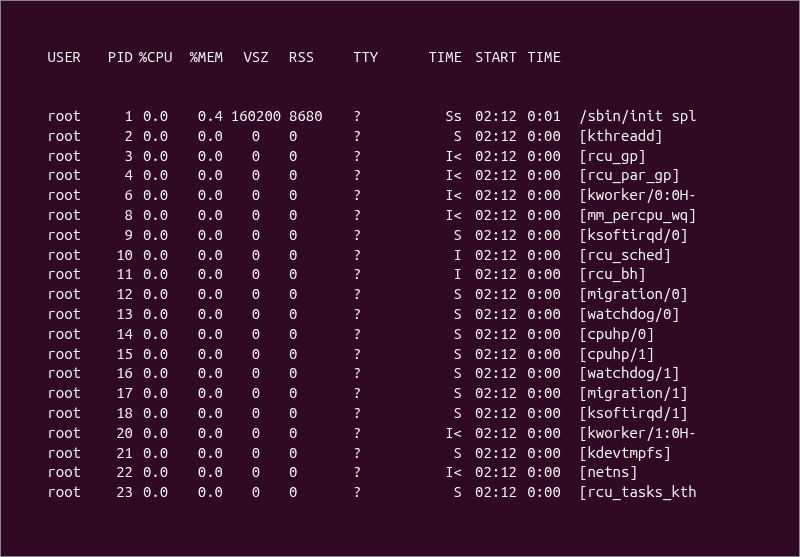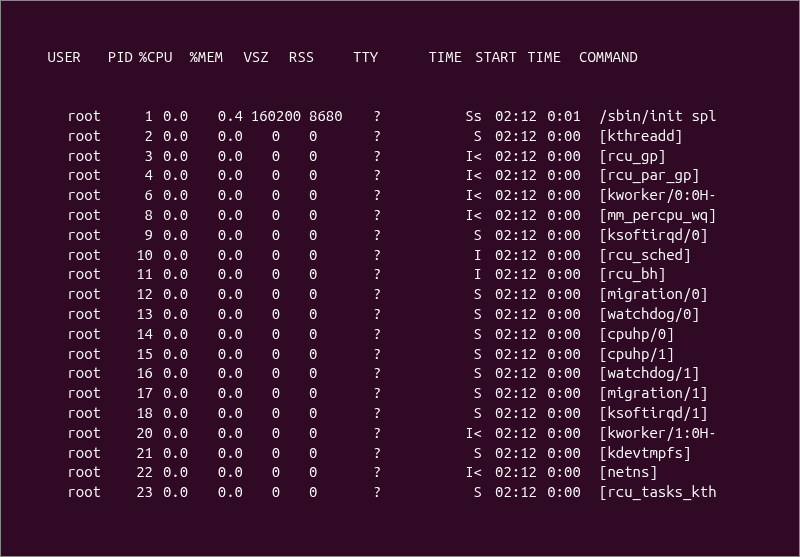--- a/index.html
+++ b/index.html
@@ -22,21 +22,20 @@
       display: block;
     }
     .prompt-sym {
       color: #ffffff;
     }
     .header-row {
       display: flex;
     }
     .data-row {
       display: flex;
-      margin-left: 20px;
     }
     .col {
       display: inline-block;
     }
     .c-user { width: 72px; text-align: right; }
     .c-pid { width: 52px; text-align: right; }
     .c-cpu { width: 45px; text-align: center; }
     .c-mem { width: 45px; text-align: right; }
     .c-vsz { width: 66px; text-align: center; }
     .c-rss { width: 56px; text-align: left; }
@@ -54,16 +53,15 @@
     <span class="col c-user">USER</span>
     <span class="col c-pid">PID</span>
     <span class="col c-cpu">%CPU</span>
     <span class="col c-mem">%MEM</span>
     <span class="col c-vsz">VSZ</span>
     <span class="col c-rss">RSS</span>
     <span class="col c-tty">TTY</span>
     <span class="col c-stat">TIME</span>
     <span class="col c-start">START</span>
     <span class="col c-time">TIME</span>
-    <span class="col c-cmd">COMMAND</span>
   </div>
   <div id="rows-container"><div class="data-row"><span class="col c-user">root</span><span class="col c-pid">1</span><span class="col c-cpu">0.0</span><span class="col c-mem">0.4</span><span class="col c-vsz">160200</span><span class="col c-rss">8680</span><span class="col c-tty">?</span><span class="col c-stat">Ss</span><span class="col c-start">02:12</span><span class="col c-time">0:01</span><span class="col c-cmd">/sbin/init spl</span></div><div class="data-row"><span class="col c-user">root</span><span class="col c-pid">2</span><span class="col c-cpu">0.0</span><span class="col c-mem">0.0</span><span class="col c-vsz">0</span><span class="col c-rss">0</span><span class="col c-tty">?</span><span class="col c-stat">S</span><span class="col c-start">02:12</span><span class="col c-time">0:00</span><span class="col c-cmd">[kthreadd]</span></div><div class="data-row"><span class="col c-user">root</span><span class="col c-pid">3</span><span class="col c-cpu">0.0</span><span class="col c-mem">0.0</span><span class="col c-vsz">0</span><span class="col c-rss">0</span><span class="col c-tty">?</span><span class="col c-stat">I&lt;</span><span class="col c-start">02:12</span><span class="col c-time">0:00</span><span class="col c-cmd">[rcu_gp]</span></div><div class="data-row"><span class="col c-user">root</span><span class="col c-pid">4</span><span class="col c-cpu">0.0</span><span class="col c-mem">0.0</span><span class="col c-vsz">0</span><span class="col c-rss">0</span><span class="col c-tty">?</span><span class="col c-stat">I&lt;</span><span class="col c-start">02:12</span><span class="col c-time">0:00</span><span class="col c-cmd">[rcu_par_gp]</span></div><div class="data-row"><span class="col c-user">root</span><span class="col c-pid">6</span><span class="col c-cpu">0.0</span><span class="col c-mem">0.0</span><span class="col c-vsz">0</span><span class="col c-rss">0</span><span class="col c-tty">?</span><span class="col c-stat">I&lt;</span><span class="col c-start">02:12</span><span class="col c-time">0:00</span><span class="col c-cmd">[kworker/0:0H-</span></div><div class="data-row"><span class="col c-user">root</span><span class="col c-pid">8</span><span class="col c-cpu">0.0</span><span class="col c-mem">0.0</span><span class="col c-vsz">0</span><span class="col c-rss">0</span><span class="col c-tty">?</span><span class="col c-stat">I&lt;</span><span class="col c-start">02:12</span><span class="col c-time">0:00</span><span class="col c-cmd">[mm_percpu_wq]</span></div><div class="data-row"><span class="col c-user">root</span><span class="col c-pid">9</span><span class="col c-cpu">0.0</span><span class="col c-mem">0.0</span><span class="col c-vsz">0</span><span class="col c-rss">0</span><span class="col c-tty">?</span><span class="col c-stat">S</span><span class="col c-start">02:12</span><span class="col c-time">0:00</span><span class="col c-cmd">[ksoftirqd/0]</span></div><div class="data-row"><span class="col c-user">root</span><span class="col c-pid">10</span><span class="col c-cpu">0.0</span><span class="col c-mem">0.0</span><span class="col c-vsz">0</span><span class="col c-rss">0</span><span class="col c-tty">?</span><span class="col c-stat">I</span><span class="col c-start">02:12</span><span class="col c-time">0:00</span><span class="col c-cmd">[rcu_sched]</span></div><div class="data-row"><span class="col c-user">root</span><span class="col c-pid">11</span><span class="col c-cpu">0.0</span><span class="col c-mem">0.0</span><span class="col c-vsz">0</span><span class="col c-rss">0</span><span class="col c-tty">?</span><span class="col c-stat">I</span><span class="col c-start">02:12</span><span class="col c-time">0:00</span><span class="col c-cmd">[rcu_bh]</span></div><div class="data-row"><span class="col c-user">root</span><span class="col c-pid">12</span><span class="col c-cpu">0.0</span><span class="col c-mem">0.0</span><span class="col c-vsz">0</span><span class="col c-rss">0</span><span class="col c-tty">?</span><span class="col c-stat">S</span><span class="col c-start">02:12</span><span class="col c-time">0:00</span><span class="col c-cmd">[migration/0]</span></div><div class="data-row"><span class="col c-user">root</span><span class="col c-pid">13</span><span class="col c-cpu">0.0</span><span class="col c-mem">0.0</span><span class="col c-vsz">0</span><span class="col c-rss">0</span><span class="col c-tty">?</span><span class="col c-stat">S</span><span class="col c-start">02:12</span><span class="col c-time">0:00</span><span class="col c-cmd">[watchdog/0]</span></div><div class="data-row"><span class="col c-user">root</span><span class="col c-pid">14</span><span class="col c-cpu">0.0</span><span class="col c-mem">0.0</span><span class="col c-vsz">0</span><span class="col c-rss">0</span><span class="col c-tty">?</span><span class="col c-stat">S</span><span class="col c-start">02:12</span><span class="col c-time">0:00</span><span class="col c-cmd">[cpuhp/0]</span></div><div class="data-row"><span class="col c-user">root</span><span class="col c-pid">15</span><span class="col c-cpu">0.0</span><span class="col c-mem">0.0</span><span class="col c-vsz">0</span><span class="col c-rss">0</span><span class="col c-tty">?</span><span class="col c-stat">S</span><span class="col c-start">02:12</span><span class="col c-time">0:00</span><span class="col c-cmd">[cpuhp/1]</span></div><div class="data-row"><span class="col c-user">root</span><span class="col c-pid">16</span><span class="col c-cpu">0.0</span><span class="col c-mem">0.0</span><span class="col c-vsz">0</span><span class="col c-rss">0</span><span class="col c-tty">?</span><span class="col c-stat">S</span><span class="col c-start">02:12</span><span class="col c-time">0:00</span><span class="col c-cmd">[watchdog/1]</span></div><div class="data-row"><span class="col c-user">root</span><span class="col c-pid">17</span><span class="col c-cpu">0.0</span><span class="col c-mem">0.0</span><span class="col c-vsz">0</span><span class="col c-rss">0</span><span class="col c-tty">?</span><span class="col c-stat">S</span><span class="col c-start">02:12</span><span class="col c-time">0:00</span><span class="col c-cmd">[migration/1]</span></div><div class="data-row"><span class="col c-user">root</span><span class="col c-pid">18</span><span class="col c-cpu">0.0</span><span class="col c-mem">0.0</span><span class="col c-vsz">0</span><span class="col c-rss">0</span><span class="col c-tty">?</span><span class="col c-stat">S</span><span class="col c-start">02:12</span><span class="col c-time">0:00</span><span class="col c-cmd">[ksoftirqd/1]</span></div><div class="data-row"><span class="col c-user">root</span><span class="col c-pid">20</span><span class="col c-cpu">0.0</span><span class="col c-mem">0.0</span><span class="col c-vsz">0</span><span class="col c-rss">0</span><span class="col c-tty">?</span><span class="col c-stat">I&lt;</span><span class="col c-start">02:12</span><span class="col c-time">0:00</span><span class="col c-cmd">[kworker/1:0H-</span></div><div class="data-row"><span class="col c-user">root</span><span class="col c-pid">21</span><span class="col c-cpu">0.0</span><span class="col c-mem">0.0</span><span class="col c-vsz">0</span><span class="col c-rss">0</span><span class="col c-tty">?</span><span class="col c-stat">S</span><span class="col c-start">02:12</span><span class="col c-time">0:00</span><span class="col c-cmd">[kdevtmpfs]</span></div><div class="data-row"><span class="col c-user">root</span><span class="col c-pid">22</span><span class="col c-cpu">0.0</span><span class="col c-mem">0.0</span><span class="col c-vsz">0</span><span class="col c-rss">0</span><span class="col c-tty">?</span><span class="col c-stat">I&lt;</span><span class="col c-start">02:12</span><span class="col c-time">0:00</span><span class="col c-cmd">[netns]</span></div><div class="data-row"><span class="col c-user">root</span><span class="col c-pid">23</span><span class="col c-cpu">0.0</span><span class="col c-mem">0.0</span><span class="col c-vsz">0</span><span class="col c-rss">0</span><span class="col c-tty">?</span><span class="col c-stat">S</span><span class="col c-start">02:12</span><span class="col c-time">0:00</span><span class="col c-cmd">[rcu_tasks_kth</span></div></div>
 </div>
 
 </body></html>

